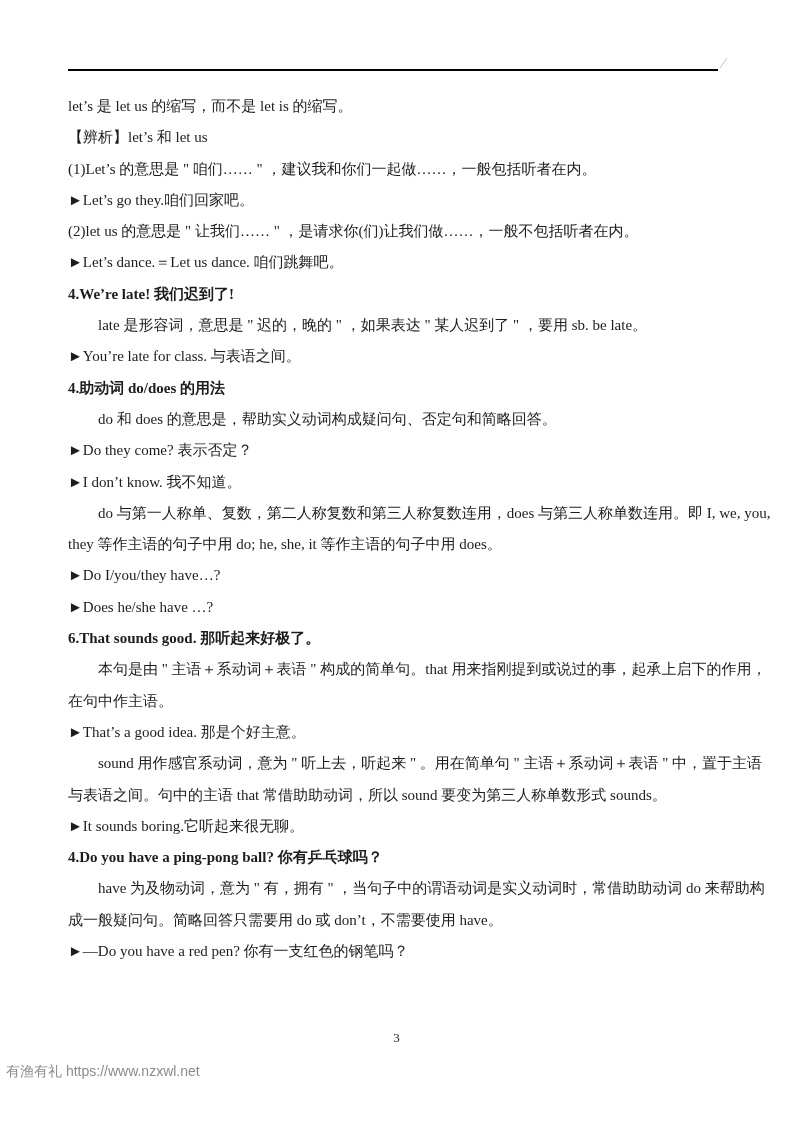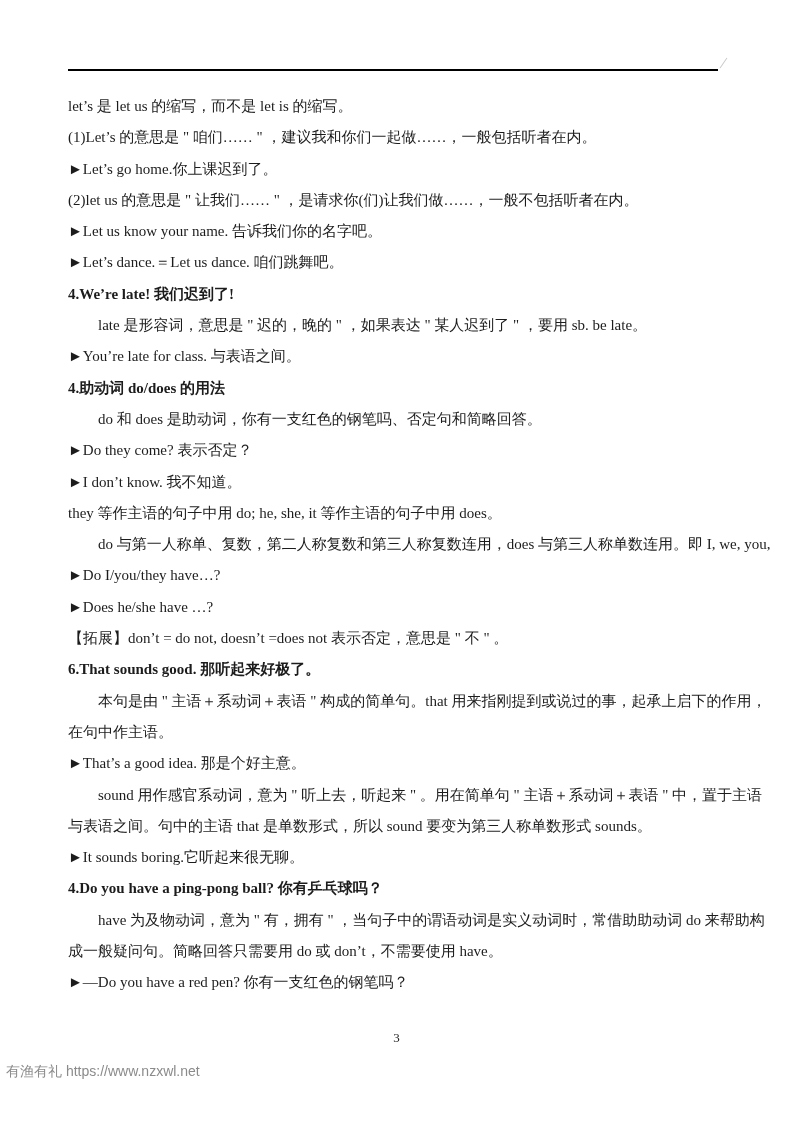--- a/index.html
+++ b/index.html
@@ -69,43 +69,42 @@
   }
 </style>
 </head>
 <body>
 
 <div class="page">
   <div class="top-rule"></div>
   <div class="corner-mark"></div>
   <div class="content" id="lines">
       <div class="ln">let’s 是 let us 的缩写，而不是 let is 的缩写。</div>
+      <div class="ln">【辨析】let’s 和 let us</div>
       <div class="ln">(1)Let’s 的意思是 " 咱们…… " ，建议我和你们一起做……，一般包括听者在内。</div>
-      <div class="ln">►Let’s go home.你上课迟到了。</div>
+      <div class="ln">►Let’s go they.咱们回家吧。</div>
       <div class="ln">(2)let us 的意思是 " 让我们…… " ，是请求你(们)让我们做……，一般不包括听者在内。</div>
-      <div class="ln">►Let us know your name.  告诉我们你的名字吧。</div>
       <div class="ln">►Let’s dance.＝Let us dance.  咱们跳舞吧。</div>
       <div class="ln hd">4.We’re late!  我们迟到了!</div>
       <div class="ln ind">late 是形容词，意思是 " 迟的，晚的 " ，如果表达 " 某人迟到了 " ，要用 sb. be late。</div>
       <div class="ln">►You’re late for class.  与表语之间。</div>
       <div class="ln hd">4.助动词 do/does 的用法</div>
-      <div class="ln ind">do 和 does 是助动词，你有一支红色的钢笔吗、否定句和简略回答。</div>
+      <div class="ln ind">do 和 does 的意思是，帮助实义动词构成疑问句、否定句和简略回答。</div>
       <div class="ln">►Do they come?  表示否定？</div>
       <div class="ln">►I don’t know.  我不知道。</div>
+      <div class="ln ind">do 与第一人称单、复数，第二人称复数和第三人称复数连用，does 与第三人称单数连用。即 I, we, you,</div>
       <div class="ln">they 等作主语的句子中用 do; he, she, it 等作主语的句子中用 does。</div>
-      <div class="ln ind">do 与第一人称单、复数，第二人称复数和第三人称复数连用，does 与第三人称单数连用。即 I, we, you,</div>
       <div class="ln">►Do I/you/they have…?</div>
       <div class="ln">►Does he/she have …?</div>
-      <div class="ln">【拓展】don’t = do not, doesn’t =does not 表示否定，意思是 " 不 " 。</div>
       <div class="ln hd">6.That sounds good.  那听起来好极了。</div>
       <div class="ln ind">本句是由 " 主语＋系动词＋表语 " 构成的简单句。that 用来指刚提到或说过的事，起承上启下的作用，</div>
       <div class="ln">在句中作主语。</div>
       <div class="ln">►That’s a good idea.  那是个好主意。</div>
       <div class="ln ind">sound 用作感官系动词，意为 " 听上去，听起来 " 。用在简单句 " 主语＋系动词＋表语 " 中，置于主语</div>
-      <div class="ln">与表语之间。句中的主语 that 是单数形式，所以 sound 要变为第三人称单数形式 sounds。</div>
+      <div class="ln">与表语之间。句中的主语 that 常借助助动词，所以 sound 要变为第三人称单数形式 sounds。</div>
       <div class="ln">►It sounds boring.它听起来很无聊。</div>
       <div class="ln hd">4.Do you have a ping-pong ball?  你有乒乓球吗？</div>
       <div class="ln ind">have 为及物动词，意为 " 有，拥有 " ，当句子中的谓语动词是实义动词时，常借助助动词 do 来帮助构</div>
       <div class="ln">成一般疑问句。简略回答只需要用 do 或 don’t，不需要使用 have。</div>
       <div class="ln">►—Do you have a red pen?  你有一支红色的钢笔吗？</div>
     </div>
   <div class="pagenum">3</div>
   <div class="footer">有渔有礼 https://www.nzxwl.net</div>
 </div>
 

